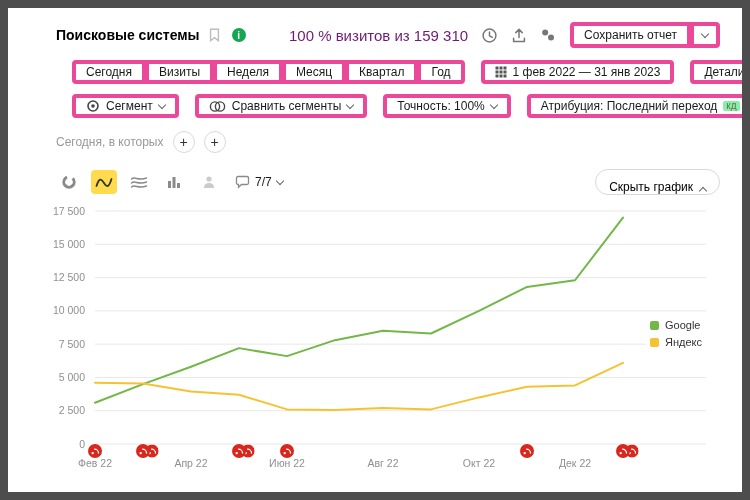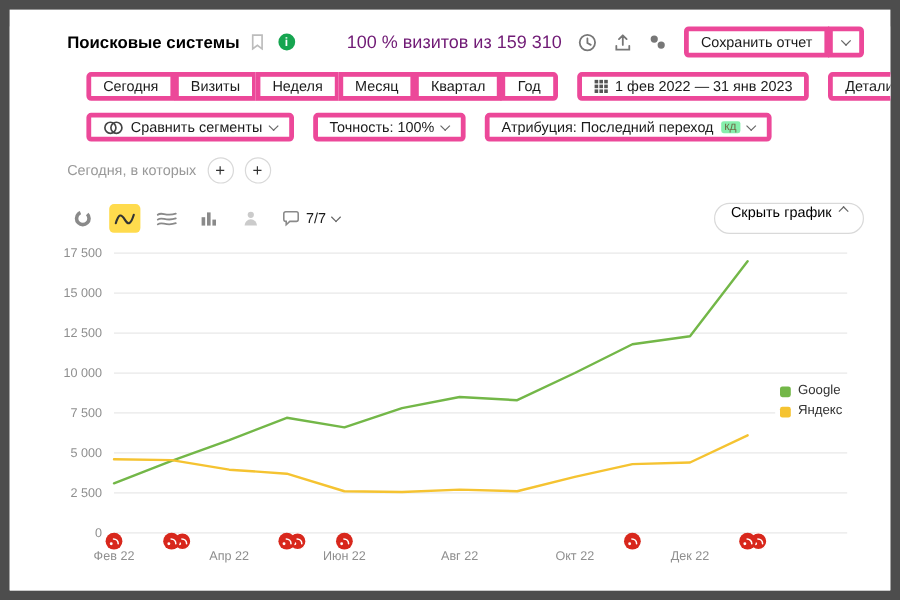--- a/index.html
+++ b/index.html
@@ -30,26 +30,26 @@
 .chev.up{transform:rotate(225deg);margin-top:3px}
 .badge{font-size:10px;line-height:1;background:#86efac;color:#6e6d49;padding:0 3px;border-radius:2px}
 .filter-row{display:flex;align-items:center;margin:13px 22px 0 48px;gap:9px;color:#999;font-size:12px;height:22px}
 .filter-label.second{margin-left:14px}
 .plus-btn{width:22px;height:22px;border-radius:50%;border:1px solid #d9d9d9;background:#fff;color:#333;font-size:14px;line-height:1;display:inline-flex;align-items:center;justify-content:center;cursor:pointer;font-family:inherit}
 .chart-header{display:flex;align-items:center;margin:16px 22px 0 48px;gap:9px;height:26px}
 .metric-title{font-size:16px;font-weight:bold;margin-right:14px;color:#000;white-space:nowrap}
 .ct-icon{width:26px;height:24px;display:inline-flex;align-items:center;justify-content:center;border-radius:4px;cursor:pointer}
 .ct-icon.selected{background:var(--accent-yellow,#ffdb4d)}
 .goals{display:inline-flex;align-items:center;gap:5px;font-size:12px;margin-left:4px;cursor:pointer;color:#1a1a1a}
-.hide-btn{margin-left:auto;display:inline-flex;align-items:flex-start;gap:7px;height:26px;padding:0 13px;background:#fff;border:1px solid #d9d9d9;border-radius:14px;font-size:12px;cursor:pointer;font-family:inherit}
+.hide-btn{margin-left:auto;display:inline-flex;align-items:flex-end;gap:7px;height:26px;padding:0 13px;background:#fff;border:1px solid #d9d9d9;border-radius:14px;font-size:12px;cursor:pointer;font-family:inherit}
 .chart-wrap{position:relative;margin:6px 0 0 10px}
 svg{font-family:inherit;display:block}
 .icon-btn svg,.ct-icon svg,.btn svg,.goals svg,.bookmark svg{display:block}
 .legend{position:absolute;left:628px;top:116px;background:#fff;padding:2px 4px;display:flex;flex-direction:column;gap:5px;font-size:11px;color:#333}
-.legend-item{display:inline-flex;align-items:flex-end;gap:6px;cursor:pointer}
+.legend-item{display:inline-flex;align-items:center;gap:6px;cursor:pointer}
 .legend-swatch{width:9px;height:9px;border-radius:2px;display:inline-block;background:#ccc}
 </style>
 </head>
 <body>
 
 <div class="frame">
   <div class="page">
 
     <div class="header-row">
       <h1 class="page-title">Поисковые системы</h1>
@@ -117,20 +117,30 @@
       </button>
       <button class="btn">
         <span>Детализация: по месяцам</span>
 
       </button>
       <span class="spacer"></span>
 
     </div>
 
     <div class="toolbar-row second">
+      <button class="btn">
+        <span>
+          <svg width="14" height="14" viewBox="0 0 14 14">
+              <circle cx="7" cy="7" r="5" fill="none" stroke="#444" stroke-width="1.6"></circle>
+              <circle cx="7" cy="7" r="1.8" fill="#444"></circle>
+            </svg>
+        </span>
+        <span>Сегмент</span>
+        <span class="chev"></span>
+      </button>
       <button class="btn">
         <span>
           <svg width="17" height="13" viewBox="0 0 17 13">
               <circle cx="6" cy="6.5" r="4.6" fill="none" stroke="#444" stroke-width="1.4"></circle>
               <circle cx="11" cy="6.5" r="4.6" fill="none" stroke="#444" stroke-width="1.4"></circle>
             </svg>
         </span>
         <span>Сравнить сегменты</span>
         <span class="chev"></span>
       </button>

